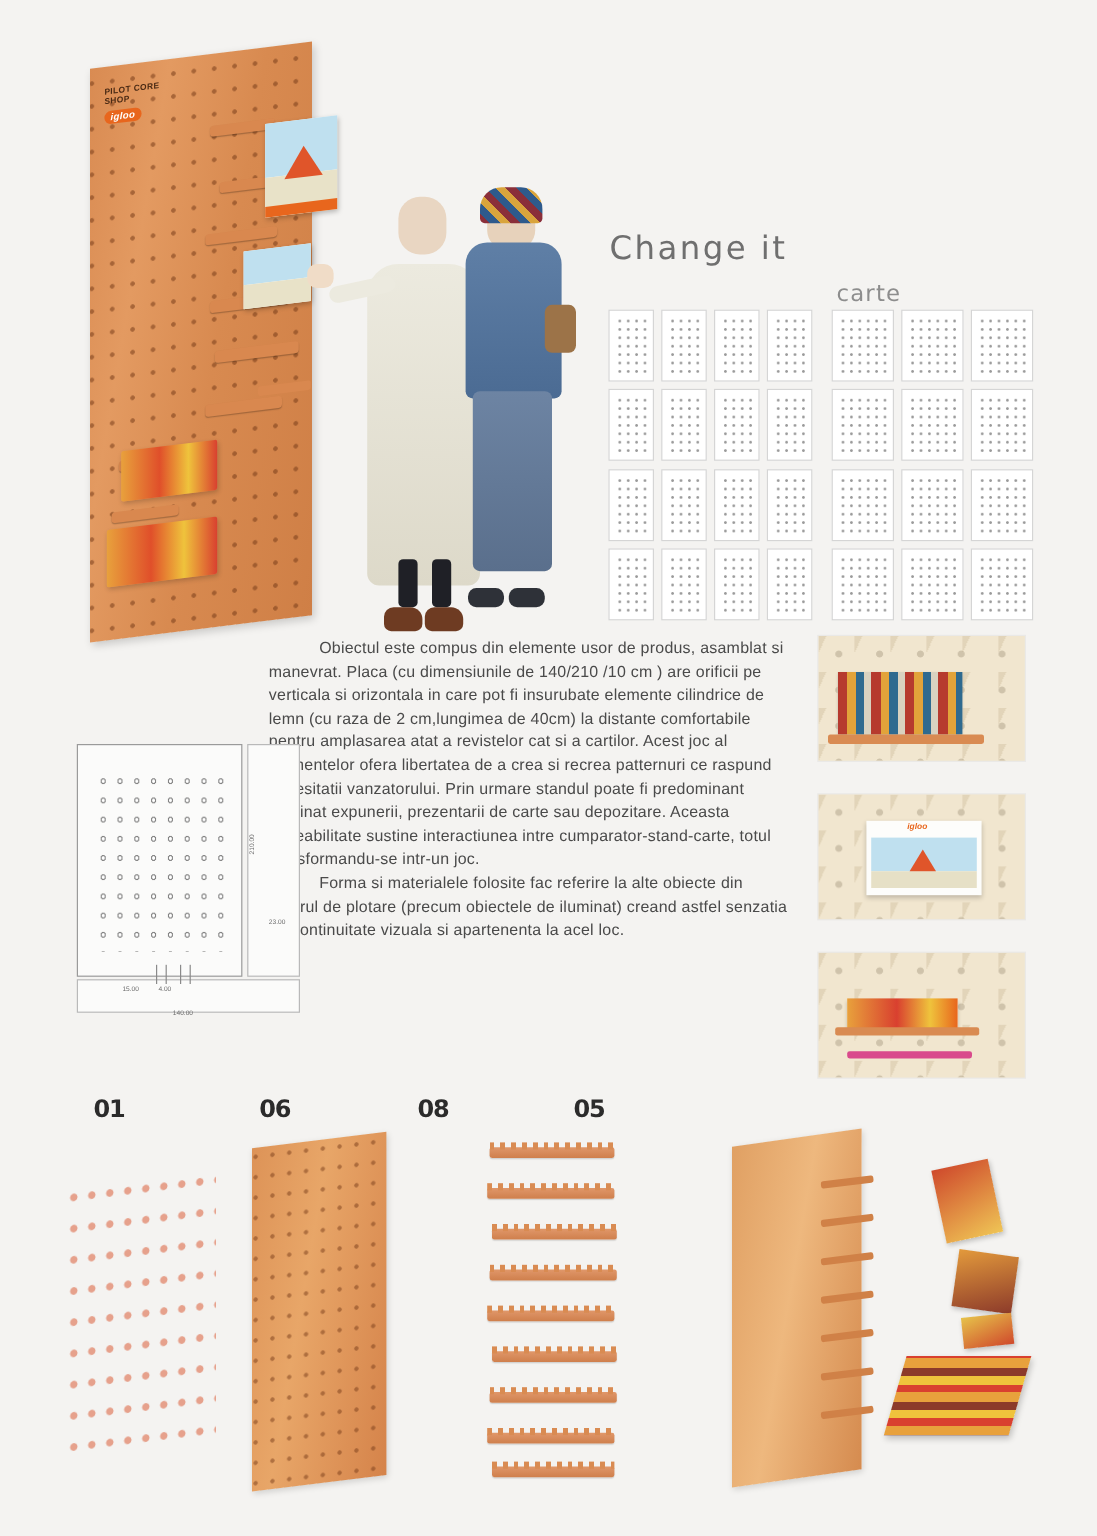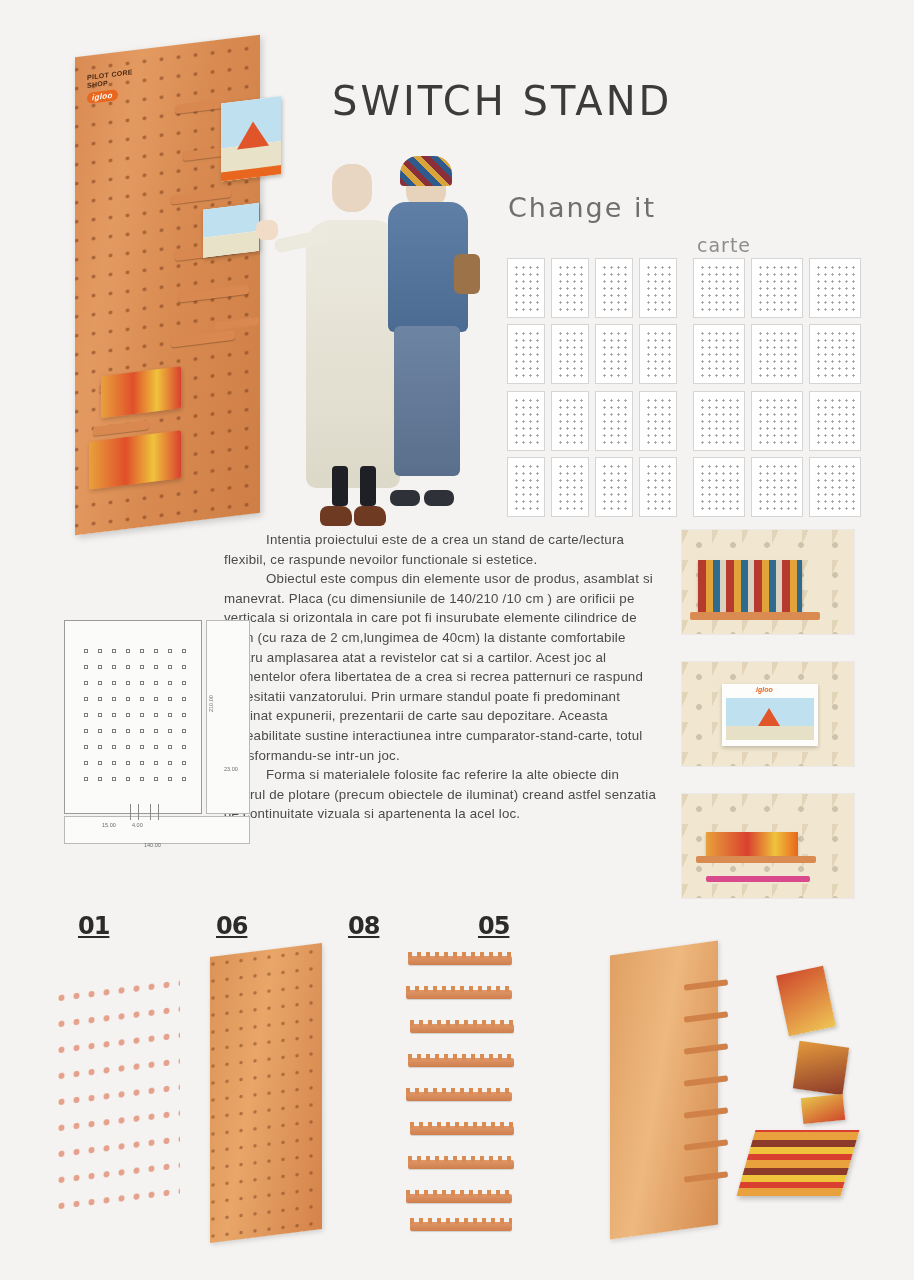--- a/index.html
+++ b/index.html
@@ -330,26 +330,25 @@
   .ph-shelf2 {
     position:absolute; left:14px; top:62px; width:120px; height:7px;background:#d98b52;border-radius:2px;
   }
   .ph-shelf3 {
     position:absolute; left:24px; top:82px; width:104px; height:6px;background:#d94a8c;border-radius:2px;
   }
 
   
   .step-num {
     position: absolute;
-    font-size: 24px;
+    font-size: 20px;
     font-weight: bold;
     color: #2b2b2b;
     letter-spacing: -1px;
     font-family: "DejaVu Sans", sans-serif;
-    text-decoration: underline;
   }
   .s1 { left: 78px; top: 912px; }
   .s2 { left: 216px; top: 912px; }
   .s3 { left: 348px; top: 912px; }
   .s4 { left: 478px; top: 912px; }
 
   .fig { position: absolute; }
   .fig1 { left: 54px; top: 978px; width: 126px; height: 226px; }
   .fig1 .dotgrid2 {
     position:absolute; left:0; top:0; width:126px; height:226px;
@@ -472,21 +471,20 @@
       <div class="head"></div>
       <div class="beanie"></div>
       <div class="top"></div>
       <div class="bag"></div>
       <div class="pants"></div>
       <div class="shoe-l"></div>
       <div class="shoe-r"></div>
     </div>
   </div>
 
-  <div class="main-title">SWITCH STAND</div>
   <div class="subtitle">Change it</div>
   <div class="play-label">carte</div>
 
   <div class="thumb-grid" style="left:507px; top:258px; grid-template-columns: repeat(4, 38px); grid-template-rows: repeat(2, 60px);">
     <div class="thumb"></div>
     <div class="thumb"></div>
     <div class="thumb"></div>
     <div class="thumb"></div>
     <div class="thumb"></div>
     <div class="thumb"></div>
@@ -517,21 +515,20 @@
   <div class="thumb-grid" style="left:693px; top:391px; grid-template-columns: repeat(3, 52px); grid-template-rows: repeat(2, 60px);">
     <div class="thumb"></div>
     <div class="thumb"></div>
     <div class="thumb"></div>
     <div class="thumb"></div>
     <div class="thumb"></div>
     <div class="thumb"></div>
   </div>
 
   <div class="body-text">
-    <p>Intentia proiectului este de a crea un stand de carte/lectura flexibil, ce raspunde nevoilor functionale si estetice.</p>
     <p>Obiectul este compus din elemente usor de produs, asamblat si manevrat. Placa (cu dimensiunile de 140/210 /10 cm ) are  orificii pe verticala si orizontala in care pot fi insurubate elemente cilindrice de lemn (cu raza de 2 cm,lungimea de 40cm) la distante comfortabile pentru amplasarea atat a revistelor cat si a cartilor. Acest joc al elementelor ofera libertatea de a crea si recrea patternuri ce raspund necesitatii vanzatorului. Prin urmare standul poate fi predominant destinat expunerii, prezentarii de carte sau depozitare. Aceasta maleabilitate sustine interactiunea intre cumparator-stand-carte, totul transformandu-se intr-un joc.</p>
     <p>Forma si materialele folosite fac referire la alte obiecte din centrul de plotare (precum obiectele de iluminat) creand astfel senzatia de continuitate vizuala si apartenenta la acel loc.</p>
   </div>
 
   <div class="tech">
     <div class="frame">
       <div class="dotgrid"></div>
     </div>
     <div class="side"></div>
     <div class="bottom"></div>

